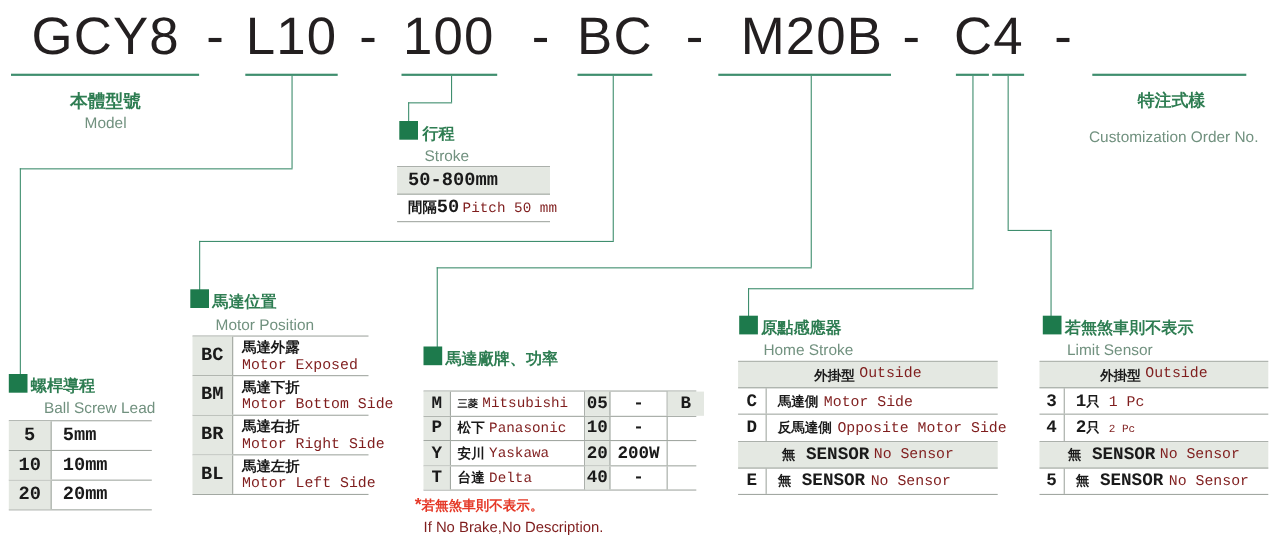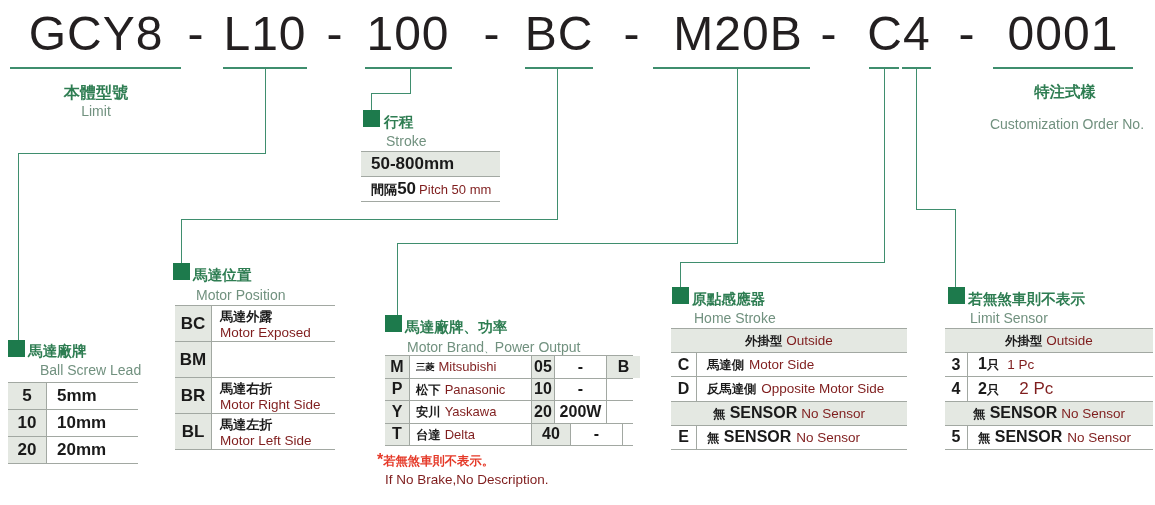--- a/index.html
+++ b/index.html
@@ -6,21 +6,21 @@
   body{font-family:"Liberation Sans","DejaVu Sans",sans-serif;}
   #page{position:relative;width:1155px;height:505px;background:#ffffff;overflow:hidden;}
   .seg{position:absolute;top:6px;font-size:48px;letter-spacing:1px;color:#231f20;transform:translateX(-50%);white-space:nowrap;}
   .ul{position:absolute;height:2px;background:#3f8e6e;top:67px;}
   .v{position:absolute;width:1px;background:#3f8e6e;}
   .h{position:absolute;height:1px;background:#3f8e6e;}
   .sq{position:absolute;width:17px;height:17px;background:#1d7a4c;}
   .tz{position:absolute;color:#2e7d52;font-weight:bold;font-size:19px;white-space:nowrap;line-height:1;}
   .te{position:absolute;color:#71917f;font-size:14px;white-space:nowrap;line-height:1;}
   .tbl{position:absolute;border-top:1px solid #a2a8a2;box-sizing:border-box;}
-  .row{display:flex;border-bottom:1px solid #a2a8a2;box-sizing:border-box;align-items:center;white-space:nowrap;}
+  .row{display:flex;border-bottom:1px solid #a2a8a2;box-sizing:border-box;align-items:center;white-space:nowrap;font-family:Liberation Mono, monospace;}
   .bg{background:#e4e8e2;}
   .cc{display:flex;align-items:center;justify-content:center;align-self:stretch;box-sizing:border-box;flex:none;}
   .br{border-right:1px solid #a2a8a2;}
   .zh{font-weight:bold;color:#1a1a1a;white-space:nowrap;}
   .en{color:#7f1d1d;white-space:nowrap;}
   .cell{display:flex;align-items:baseline;white-space:nowrap;flex:none;}
   .cjk{font-size:0.77em;letter-spacing:0;}
 </style>
 </head>
 <body>
@@ -32,21 +32,20 @@
   <div class="seg" style="left:265px">L10</div>
   <div class="seg" style="left:335px">-</div>
   <div class="seg" style="left:408px">100</div>
   <div class="seg" style="left:492px">-</div>
   <div class="seg" style="left:559px">BC</div>
   <div class="seg" style="left:632px">-</div>
   <div class="seg" style="left:738px">M20B</div>
   <div class="seg" style="left:829px">-</div>
   <div class="seg" style="left:899px">C4</div>
   <div class="seg" style="left:967px">-</div>
-  <div class="seg" style="left:1063px">0001</div>
 
   <div class="ul" style="left:10px;width:171px"></div>
   <div class="ul" style="left:223px;width:84px"></div>
   <div class="ul" style="left:365px;width:87px"></div>
   <div class="ul" style="left:525px;width:68px"></div>
   <div class="ul" style="left:653px;width:157px"></div>
   <div class="ul" style="left:869px;width:30px"></div>
   <div class="ul" style="left:902px;width:29px"></div>
   <div class="ul" style="left:993px;width:140px"></div>
 
@@ -68,21 +67,21 @@
 
   <div class="v" style="left:884px;top:69px;height:193px"></div>
   <div class="h" style="left:680px;top:262px;width:205px"></div>
   <div class="v" style="left:680px;top:262px;height:26px"></div>
 
   <div class="v" style="left:916px;top:69px;height:140px"></div>
   <div class="h" style="left:916px;top:209px;width:40px"></div>
   <div class="v" style="left:955px;top:209px;height:79px"></div>
 
   <div class="tz" style="left:96px;top:80px;font-size:21px;transform:translateX(-50%)"><span class="cjk">本體型號</span></div>
-  <div class="te" style="left:96px;top:104px;transform:translateX(-50%)">Limit</div>
+  <div class="te" style="left:96px;top:104px;transform:translateX(-50%)">Model</div>
 
   <div class="tz" style="left:1065px;top:80px;font-size:20px;transform:translateX(-50%)"><span class="cjk">特注式樣</span></div>
   <div class="te" style="left:1067px;top:117px;transform:translateX(-50%)">Customization Order No.</div>
 
   <div class="sq" style="left:363px;top:110px"></div>
   <div class="tz" style="left:384px;top:111px"><span class="cjk">行程</span></div>
   <div class="te" style="left:386px;top:134px">Stroke</div>
   <div class="tbl" style="left:361px;top:151px;width:139px">
     <div class="row bg" style="height:25px">
       <div class="cell" style="padding-left:10px">
@@ -91,21 +90,21 @@
     </div>
     <div class="row" style="height:25px">
       <div class="cell" style="padding-left:10px">
           <span class="zh" style="font-size:17px"><span class="cjk">間隔</span>50</span>
           <span class="en" style="font-size:13px;margin-left:3px">Pitch 50 mm</span>
         </div>
     </div>
   </div>
 
   <div class="sq" style="left:8px;top:340px"></div>
-  <div class="tz" style="left:28px;top:340px"><span class="cjk">馬達廠牌</span></div>
+  <div class="tz" style="left:28px;top:340px"><span class="cjk">螺桿導程</span></div>
   <div class="te" style="left:40px;top:363px">Ball Screw Lead</div>
   <div class="tbl" style="left:8px;top:382px;width:130px">
     <div class="row" style="height:27px">
       <div class="cc bg br" style="width:39px">
           <span class="zh" style="font-size:17px">5</span>
         </div>
       <div class="cell" style="padding-left:10px">
           <span class="zh" style="font-size:17px">5mm</span>
         </div>
     </div>
@@ -137,20 +136,24 @@
         </div>
       <div style="padding-left:8px">
         <div class="zh" style="font-size:17px;line-height:18px"><span class="cjk">馬達外露</span></div>
         <div class="en" style="font-size:13.5px;line-height:14px">Motor Exposed</div>
       </div>
     </div>
     <div class="row" style="height:36px">
       <div class="cc bg br" style="width:37px">
           <span class="zh" style="font-size:17px">BM</span>
         </div>
+      <div style="padding-left:8px">
+        <div class="zh" style="font-size:17px;line-height:18px"><span class="cjk">馬達下折</span></div>
+        <div class="en" style="font-size:13.5px;line-height:14px">Motor Bottom Side</div>
+      </div>
     </div>
     <div class="row" style="height:36px">
       <div class="cc bg br" style="width:37px">
           <span class="zh" style="font-size:17px">BR</span>
         </div>
       <div style="padding-left:8px">
         <div class="zh" style="font-size:17px;line-height:18px"><span class="cjk">馬達右折</span></div>
         <div class="en" style="font-size:13.5px;line-height:14px">Motor Right Side</div>
       </div>
     </div>
@@ -160,21 +163,20 @@
         </div>
       <div style="padding-left:8px">
         <div class="zh" style="font-size:17px;line-height:18px"><span class="cjk">馬達左折</span></div>
         <div class="en" style="font-size:13.5px;line-height:14px">Motor Left Side</div>
       </div>
     </div>
   </div>
 
   <div class="sq" style="left:385px;top:315px"></div>
   <div class="tz" style="left:405px;top:316px"><span class="cjk">馬達廠牌、功率</span></div>
-  <div class="te" style="left:407px;top:340px">Motor Brand<span class="cjk">、</span>Power Output</div>
   <div class="tbl" style="left:385px;top:355px;width:248px">
     <div class="row" style="height:22.5px">
       <div class="cc bg br" style="width:25px">
           <span class="zh" style="font-size:16px">M</span>
         </div>
       <div class="cell br" style="width:115px;padding-left:6px;align-self:stretch;align-items:center">
           <span class="zh" style="font-size:12px"><span class="cjk">三菱</span></span>
           <span class="en" style="font-size:13px;margin-left:4px">Mitsubishi</span>
         </div>
       <div class="cc bg br" style="width:23px">
@@ -224,21 +226,21 @@
         </div>
     </div>
     <div class="row" style="height:22.5px">
       <div class="cc bg br" style="width:25px">
           <span class="zh" style="font-size:16px">T</span>
         </div>
       <div class="cell br" style="width:115px;padding-left:6px;align-self:stretch;align-items:center">
           <span class="zh" style="font-size:16px"><span class="cjk">台達</span></span>
           <span class="en" style="font-size:13px;margin-left:4px">Delta</span>
         </div>
-      <div class="cc bg br" style="width:39px">
+      <div class="cc bg br" style="width:23px">
           <span class="zh" style="font-size:16px">40</span>
         </div>
       <div class="cc br" style="width:52px">
           <span class="zh" style="font-size:16px">-</span>
         </div>
       <div class="cc" style="width:33px">
           <span class="zh" style="font-size:16px"></span>
         </div>
     </div>
   </div>
@@ -302,21 +304,21 @@
           <span class="zh" style="font-size:16px">1<span class="cjk">只</span></span>
           <span class="en" style="font-size:13.5px;margin-left:8px">1 Pc</span>
         </div>
     </div>
     <div class="row" style="height:24.2px">
       <div class="cc br" style="width:23px">
           <span class="zh" style="font-size:16px">4</span>
         </div>
       <div class="cell" style="padding-left:10px">
           <span class="zh" style="font-size:16px">2<span class="cjk">只</span></span>
-          <span class="en" style="font-size:17px;margin-left:20px">2 Pc</span>
+          <span class="en" style="font-size:10px;margin-left:8px">2 Pc</span>
         </div>
     </div>
     <div class="row bg" style="height:24.2px;justify-content:center">
       <span class="zh" style="font-size:16px"><span class="cjk">無</span> SENSOR</span>
         <span class="en" style="font-size:13.5px;margin-left:4px">No Sensor</span>
     </div>
     <div class="row" style="height:24.2px">
       <div class="cc br" style="width:23px">
           <span class="zh" style="font-size:16px">5</span>
         </div>

